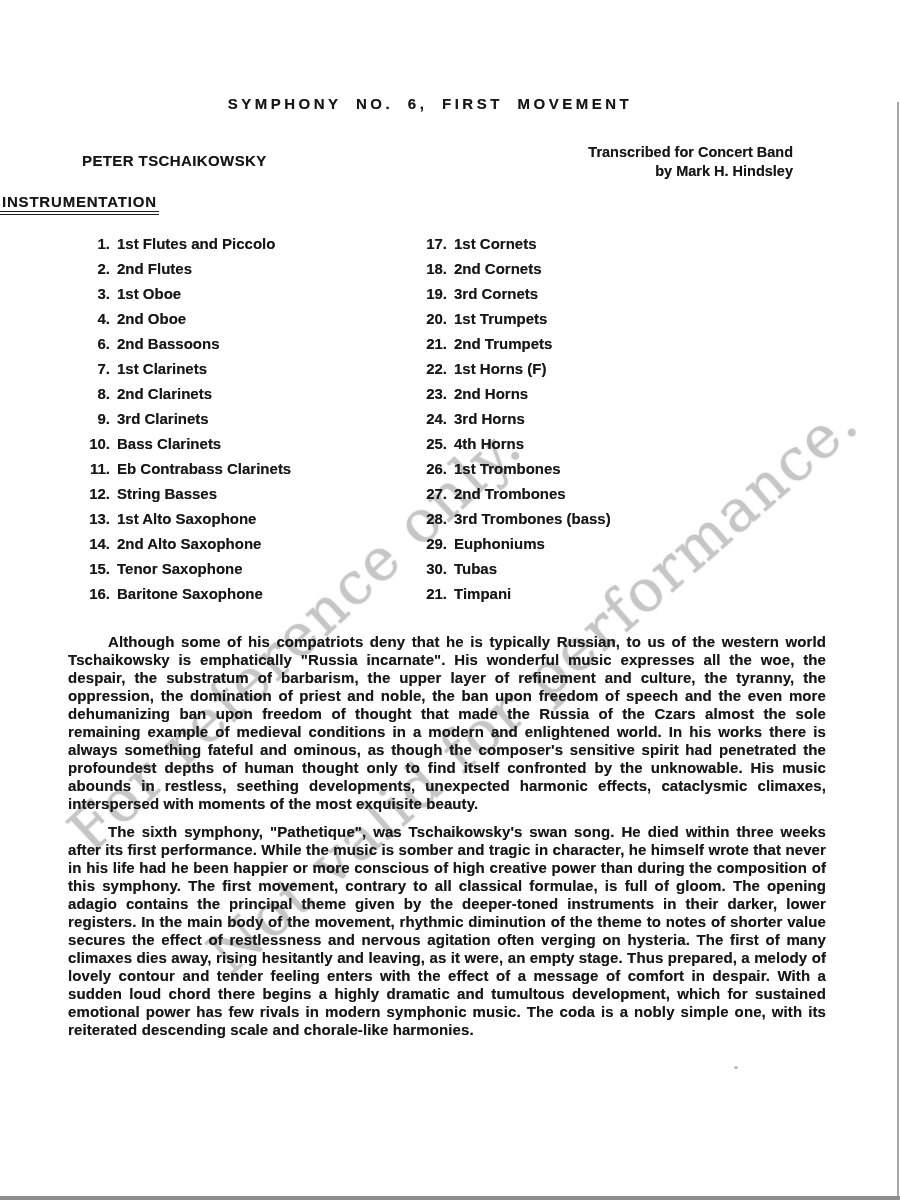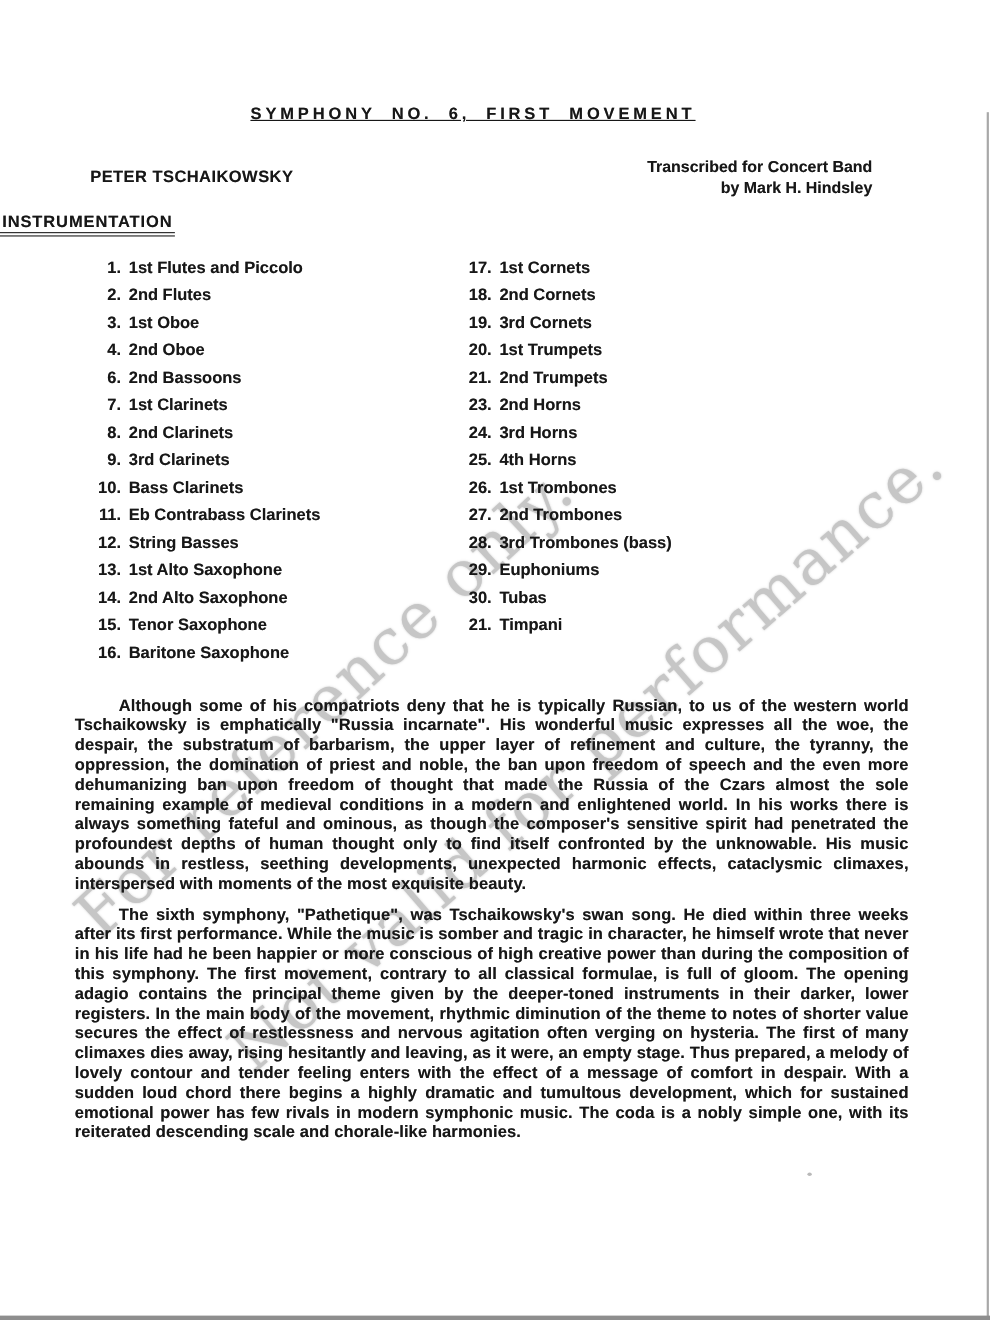--- a/index.html
+++ b/index.html
@@ -32,21 +32,20 @@
 
   .content { position: absolute; inset: 0; z-index: 2; }
 
   .title {
     position: absolute;
     left: 0; top: 95px; width: 860px;
     text-align: center;
     font-size: 15px;
     letter-spacing: 3.5px;
     word-spacing: 7px;
-    text-decoration: underline;
   }
   .composer {
     position: absolute;
     left: 82px; top: 142px;
     font-size: 15px;
     letter-spacing: 0.4px;
     margin-top: 10px;
   }
   .transcription {
     position: absolute;
@@ -151,20 +150,21 @@
         <div class="inst-row"><span class="inst-num">14.</span><span>2nd Alto Saxophone</span></div>
         <div class="inst-row"><span class="inst-num">15.</span><span>Tenor Saxophone</span></div>
         <div class="inst-row"><span class="inst-num">16.</span><span>Baritone Saxophone</span></div>
       </div>
     <div class="inst-col right soft" id="inst-right">
         <div class="inst-row"><span class="inst-num">17.</span><span>1st Cornets</span></div>
         <div class="inst-row"><span class="inst-num">18.</span><span>2nd Cornets</span></div>
         <div class="inst-row"><span class="inst-num">19.</span><span>3rd Cornets</span></div>
         <div class="inst-row"><span class="inst-num">20.</span><span>1st Trumpets</span></div>
         <div class="inst-row"><span class="inst-num">21.</span><span>2nd Trumpets</span></div>
+        <div class="inst-row"><span class="inst-num">22.</span><span>1st Horns (F)</span></div>
         <div class="inst-row"><span class="inst-num">23.</span><span>2nd Horns</span></div>
         <div class="inst-row"><span class="inst-num">24.</span><span>3rd Horns</span></div>
         <div class="inst-row"><span class="inst-num">25.</span><span>4th Horns</span></div>
         <div class="inst-row"><span class="inst-num">26.</span><span>1st Trombones</span></div>
         <div class="inst-row"><span class="inst-num">27.</span><span>2nd Trombones</span></div>
         <div class="inst-row"><span class="inst-num">28.</span><span>3rd Trombones (bass)</span></div>
         <div class="inst-row"><span class="inst-num">29.</span><span>Euphoniums</span></div>
         <div class="inst-row"><span class="inst-num">30.</span><span>Tubas</span></div>
         <div class="inst-row"><span class="inst-num">21.</span><span>Timpani</span></div>
       </div>

